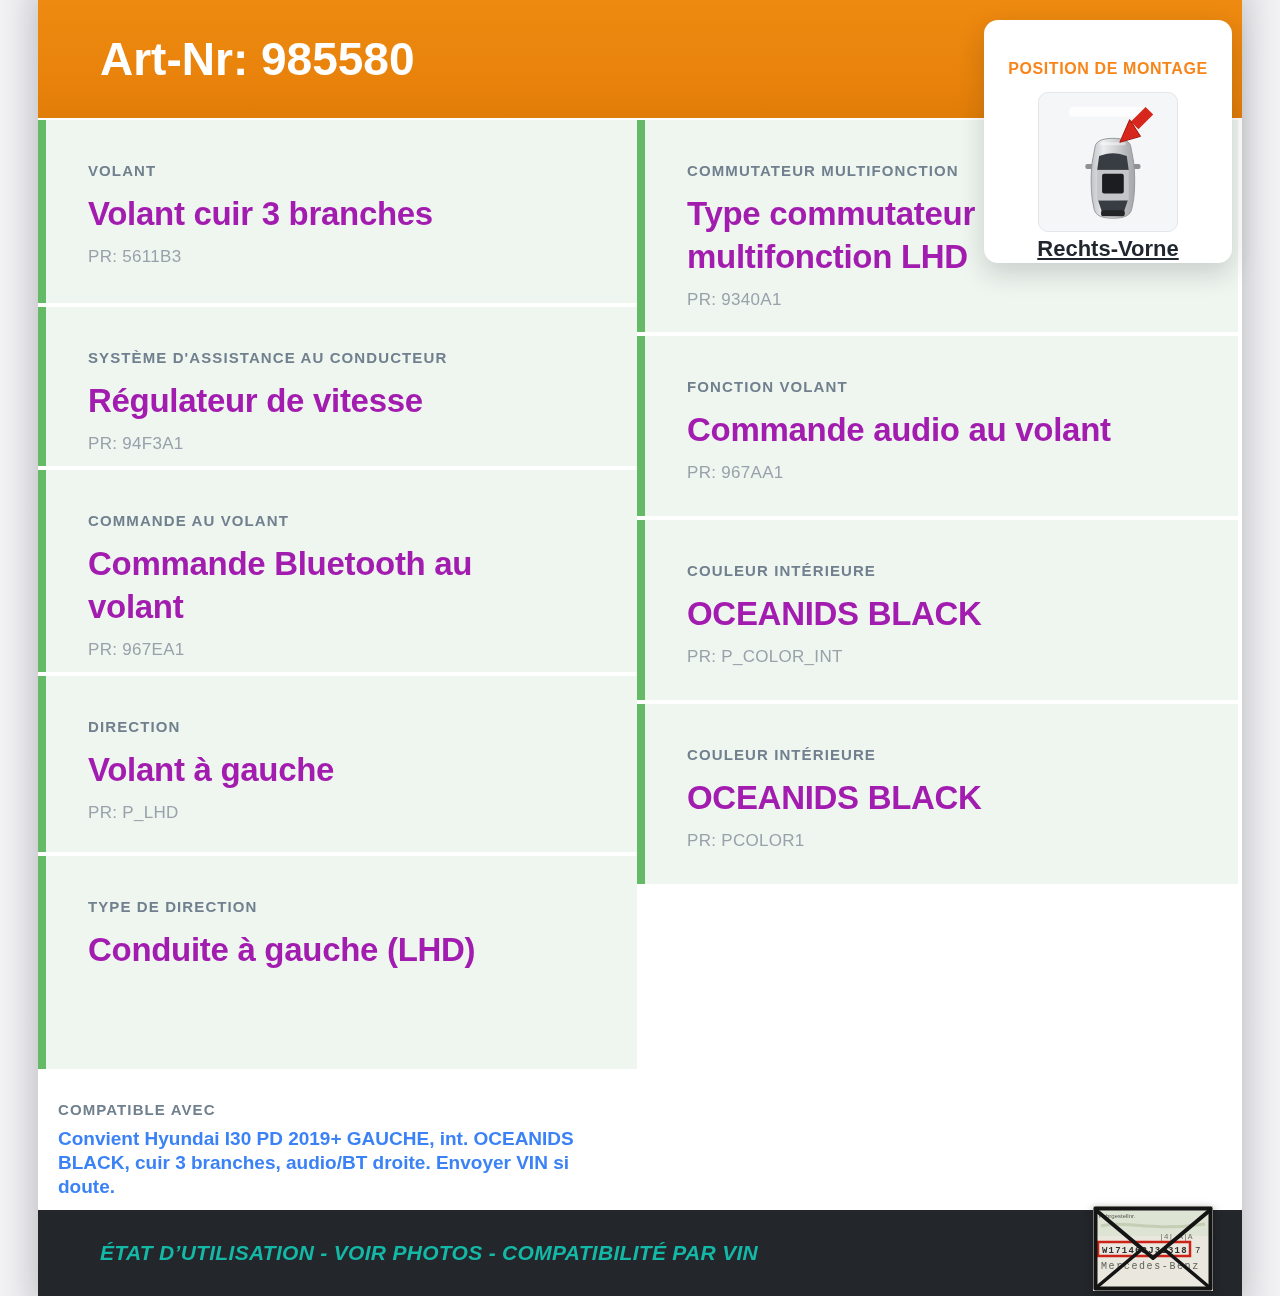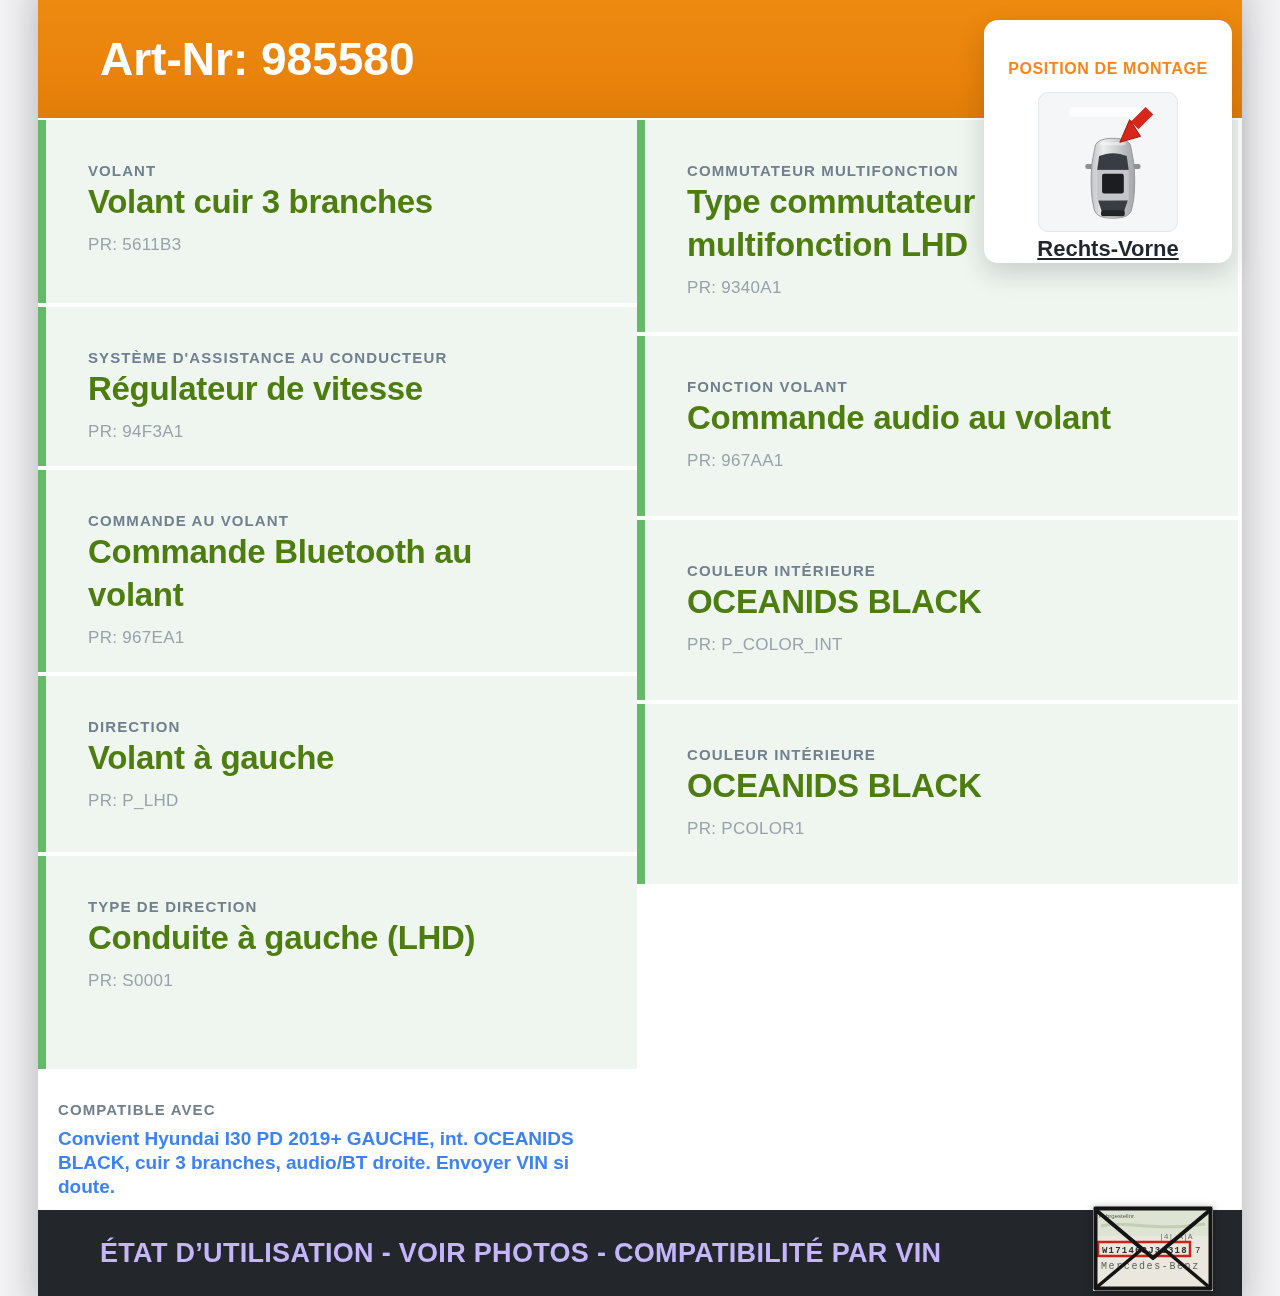--- a/index.html
+++ b/index.html
@@ -41,22 +41,23 @@
     box-sizing:border-box;
     background:#eff6f0;
     border-left:8px solid #65ba68;
     padding:42px 34px 0 42px;
   }
   .card .label{
     font-size:15px;font-weight:700;line-height:18px;
     color:#71808e;letter-spacing:1.1px;
   }
   .card .title{
+    margin-top:12px;
     font-size:33px;font-weight:700;line-height:43px;
-    color:#4d7c0f;letter-spacing:-0.3px;
+    color:#a21caf;letter-spacing:-0.3px;
     white-space:pre-line;
   }
   .card .pr{
     margin-top:12px;
     font-size:17px;line-height:20px;
     color:#99a1aa;letter-spacing:0.3px;
   }
   .card.compat{
     background:#ffffff;
     border-left:none;
@@ -68,21 +69,21 @@
     color:#3b82f6;
     white-space:pre-line;
   }
   
   .footer{
     height:86px;background:#23262b;
     display:flex;align-items:center;
     padding-left:62px;box-sizing:border-box;
   }
   .footer .ftext{
-    color:#c4b5fd;font-size:27px;font-weight:700;letter-spacing:0.3px;
+    color:#14b8a6;font-size:21px;font-weight:700;letter-spacing:0.3px;font-style:italic;
   }
   
   .poscard{
     position:absolute;top:20px;right:10px;
     width:248px;height:243px;box-sizing:border-box;
     background:#ffffff;border-radius:14px;
     box-shadow:0 10px 26px rgba(25,28,33,.18);
     z-index:10;text-align:center;
     padding-top:40px;
   }
@@ -138,21 +139,20 @@
         <div class="pr">PR: 967EA1</div>
       </div>
       <div class="card" style="height:183px">
         <div class="label">DIRECTION</div>
         <div class="title">Volant à gauche</div>
         <div class="pr">PR: P_LHD</div>
       </div>
       <div class="card" style="height:224px">
         <div class="label">TYPE DE DIRECTION</div>
         <div class="title">Conduite à gauche (LHD)</div>
-        <div class="pr">PR: S0001</div>
       </div>
       <div class="card compat" style="height:143px">
         <div class="label">COMPATIBLE AVEC</div>
         <div class="text">Convient Hyundai I30 PD 2019+ GAUCHE, int. OCEANIDS
 BLACK, cuir 3 branches, audio/BT droite. Envoyer VIN si
 doute.</div>
       </div>
     </div>
 
     <div class="col col-right">

